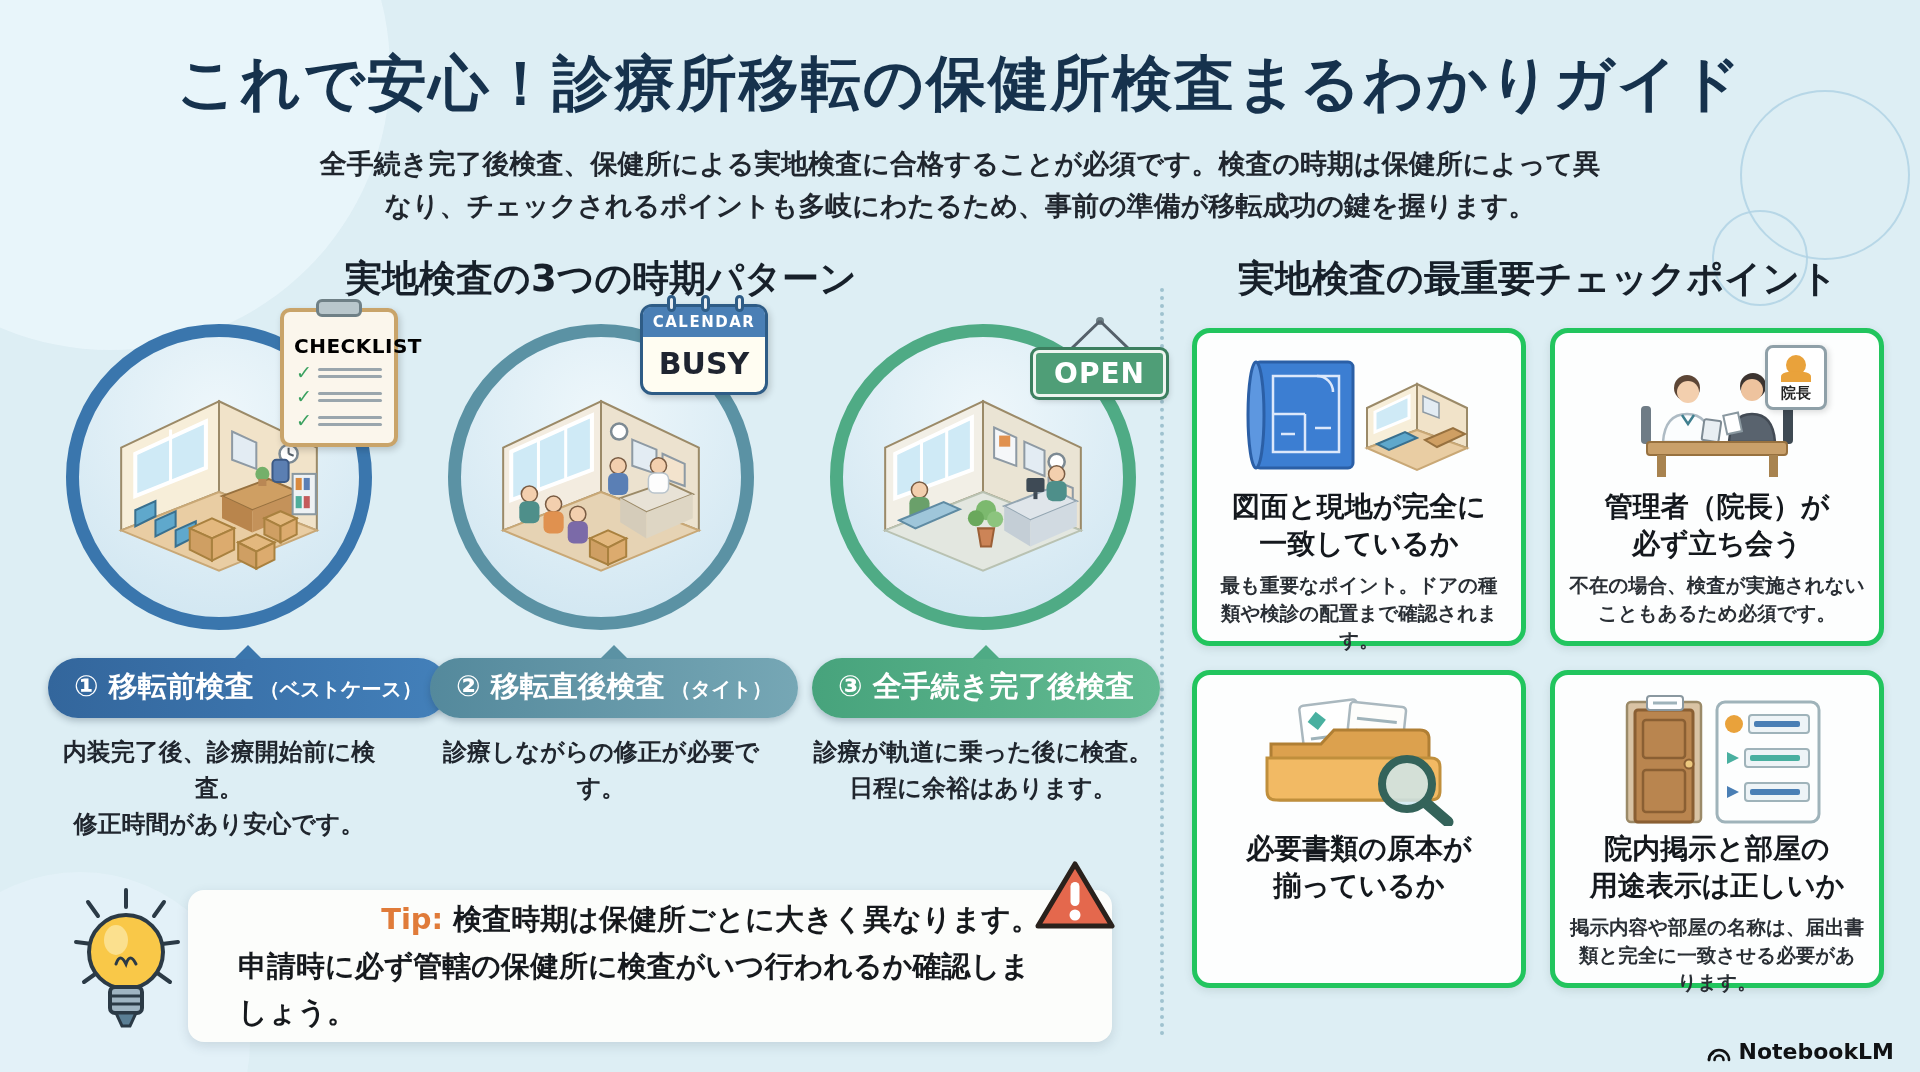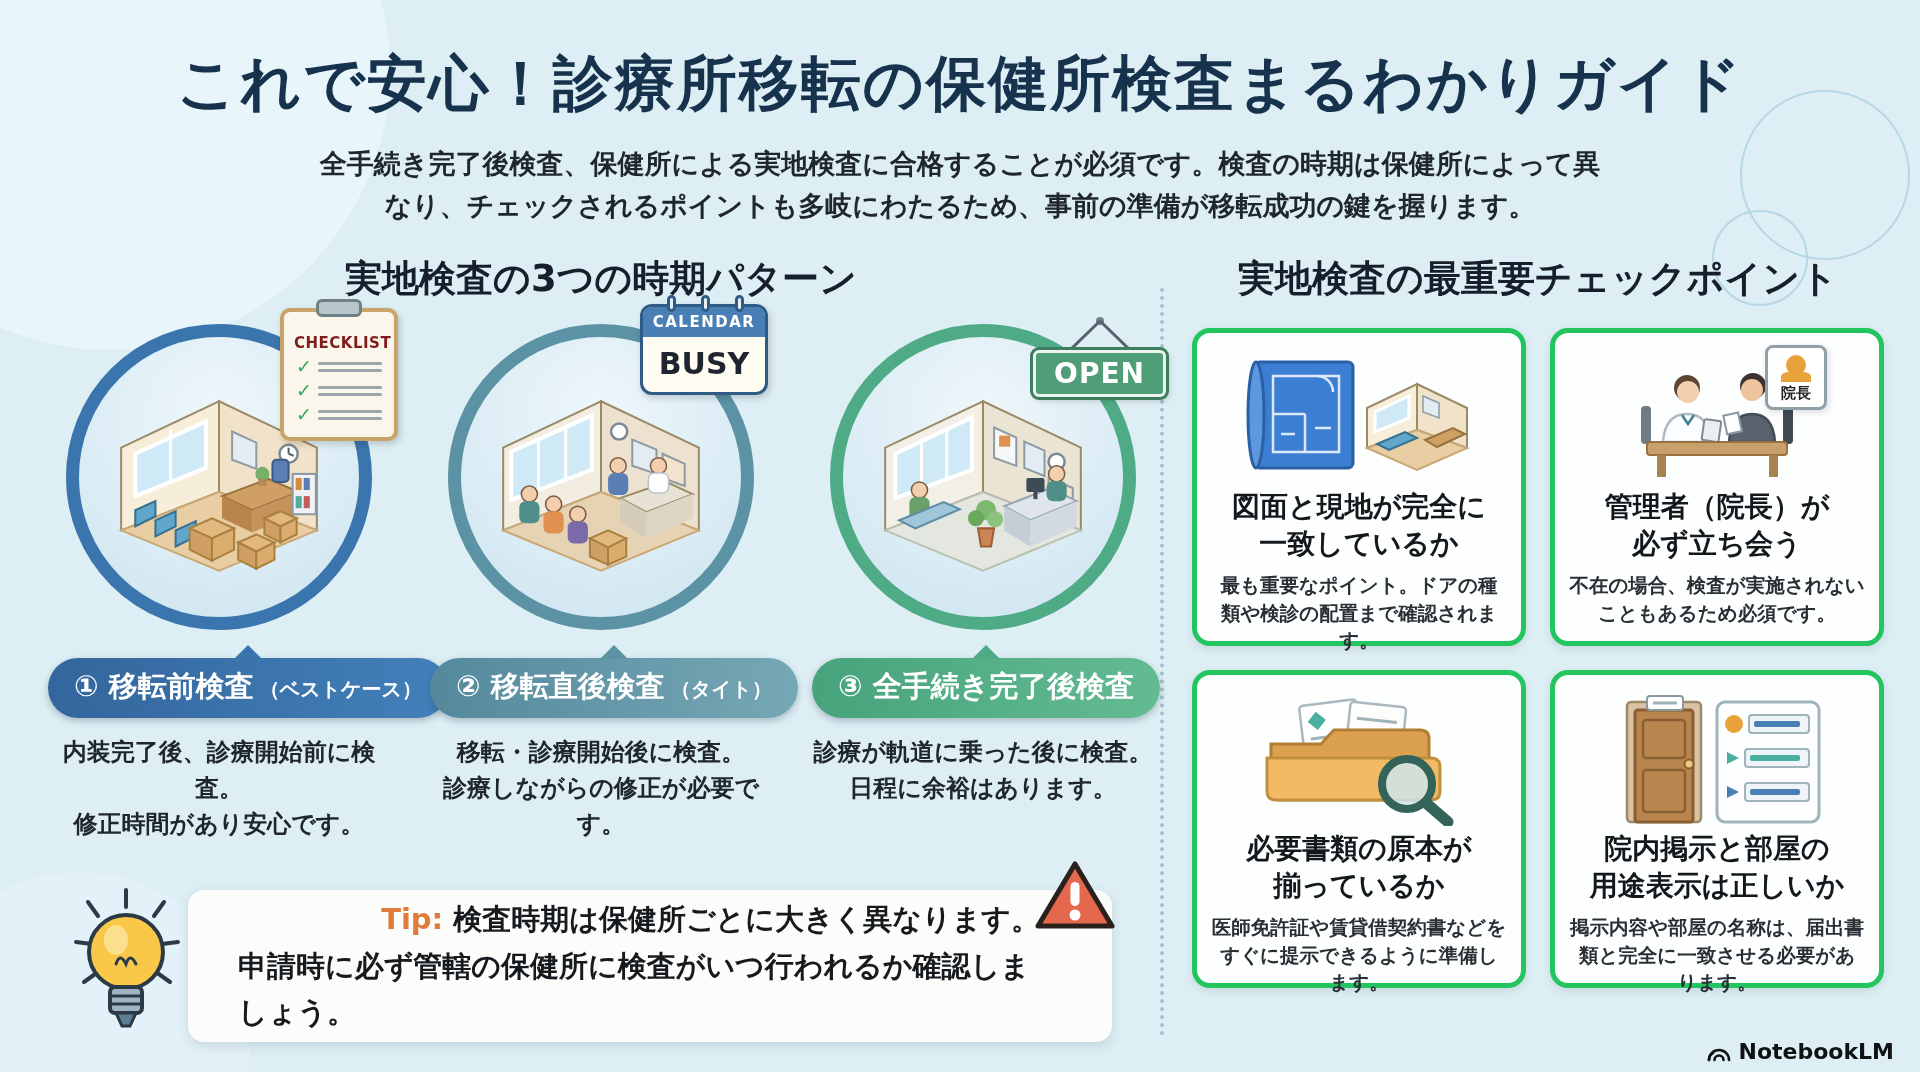--- a/index.html
+++ b/index.html
@@ -57,21 +57,21 @@
 
   .pattern-desc { margin-top:16px; text-align:center; font-size:24px; font-weight:700;
                   color:#20262e; line-height:1.5; }
 
   
   .badge-checklist { position:absolute; top:-16px; right:-26px; width:118px; background:#fbf6ec;
       border:4px solid #c9a46a; border-radius:10px; padding:22px 10px 8px;
       box-shadow:2px 3px 7px rgba(0,0,0,.18); z-index:3; }
   .clip { position:absolute; top:-13px; left:50%; transform:translateX(-50%); width:46px; height:18px;
       background:#b9c7cc; border:3px solid #6f8086; border-radius:6px; }
-  .bc-title { font-size:15px; font-weight:800; color:#7f1d1d; letter-spacing:.5px; text-align:right; margin-bottom:4px; }
+  .bc-title { font-size:20px; font-weight:800; color:#000000; letter-spacing:.5px; text-align:right; margin-bottom:4px; }
   .bc-row { display:flex; align-items:center; gap:6px; margin:5px 2px; }
   .bc-check { color:#3aa160; font-size:19px; font-weight:900; line-height:1; }
   .bc-lines { flex:1; }
   .bc-lines i { display:block; height:3px; background:#9aa6ad; margin:4px 0; border-radius:2px; }
 
   .badge-calendar { position:absolute; top:-20px; right:-14px; width:128px; background:#fffdf2;
       border:3px solid #2e5c86; border-radius:12px; box-shadow:2px 3px 7px rgba(0,0,0,.18); z-index:3; }
   .cal-ring { position:absolute; top:-12px; width:9px; height:17px; background:#e8eef2;
       border:3px solid #2e5c86; border-radius:5px; }
   .cal-ring.a { left:24px; } .cal-ring.b { left:58px; } .cal-ring.c { left:92px; }
@@ -253,21 +253,20 @@
             <span class="cal-ring c"></span>
             <div class="cal-head">CALENDAR</div>
             <div class="cal-body">BUSY</div>
           </div>
         </div>
         <div class="pill">
           <span class="pill-label">② 移転直後検査</span>
           <span class="pill-note">（タイト）</span>
         </div>
         <div class="pattern-desc">
-          <div>移転・診療開始後に検査。</div>
           <div>診療しながらの修正が必要です。</div>
         </div>
       </div>
 
       <div class="pattern p3">
         <div class="circle-wrap">
           <div class="ring">
             <svg viewBox="0 0 230 215" width="232">
               <polygon points="18,78 115,32 115,122 18,160" fill="#f2efe6" stroke="#9b8a68" stroke-width="2"></polygon>
               <polygon points="115,32 212,78 212,160 115,122" fill="#eae4d4" stroke="#9b8a68" stroke-width="2"></polygon>
@@ -435,21 +434,20 @@
             <path d="M28 54 h50 l13 -14 h86 q9 0 9 9 v52 q0 9 -9 9 h-140 q-9 0 -9 -9 z" fill="#dca14e" stroke="#b07f34" stroke-width="3"></path>
             <path d="M24 68 h164 q9 0 9 9 v24 q0 9 -9 9 h-155 q-9 0 -9 -9 z" fill="#f2ba64" stroke="#c08f3c" stroke-width="3"></path>
             <circle cx="164" cy="94" r="25" fill="rgba(205,232,240,.82)" stroke="#34635a" stroke-width="8"></circle>
             <line x1="183" y1="113" x2="205" y2="132" stroke="#34635a" stroke-width="11" stroke-linecap="round"></line>
           </svg>
         </div>
         <div class="card-title">
           <div>必要書類の原本が</div>
           <div>揃っているか</div>
         </div>
-        <div class="card-desc">医師免許証や賃貸借契約書などをすぐに提示できるように準備します。</div>
       </div>
 
       <div class="card">
         <div class="card-illus">
           <svg viewBox="0 0 232 136" width="232">
             <rect x="26" y="12" width="74" height="120" rx="4" fill="#d9c3a4" stroke="#9b8a68" stroke-width="2.5"></rect>
             <rect x="34" y="20" width="58" height="112" rx="3" fill="#b9854f" stroke="#8a5f33" stroke-width="3"></rect>
             <rect x="42" y="30" width="42" height="38" rx="3" fill="none" stroke="#8a5f33" stroke-width="2.5"></rect>
             <rect x="42" y="80" width="42" height="42" rx="3" fill="none" stroke="#8a5f33" stroke-width="2.5"></rect>
             <circle cx="88" cy="74" r="4.5" fill="#ecc87e" stroke="#8a5f33" stroke-width="2"></circle>

